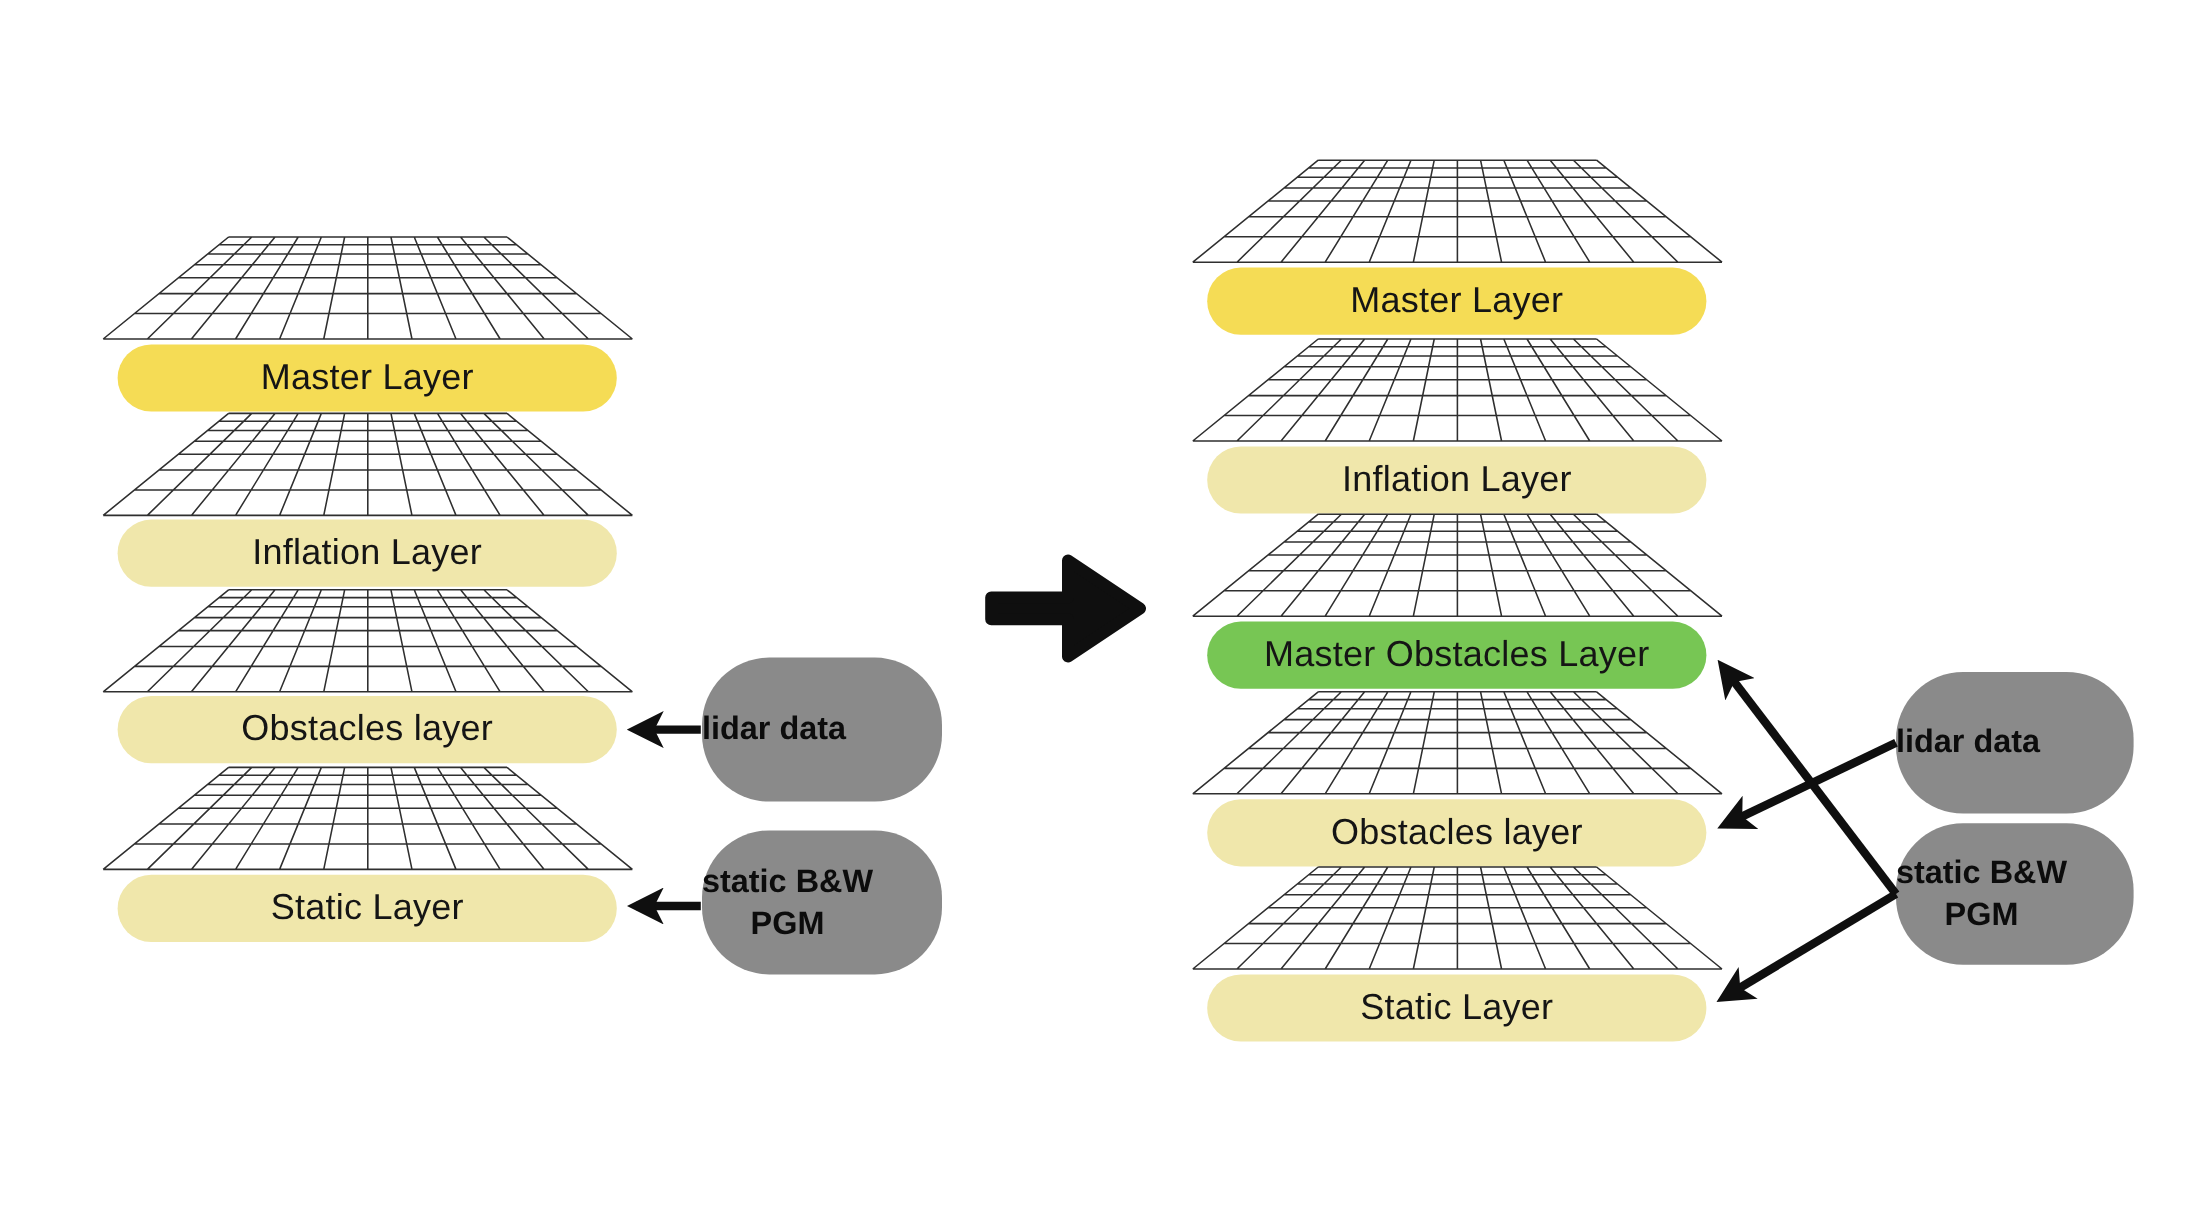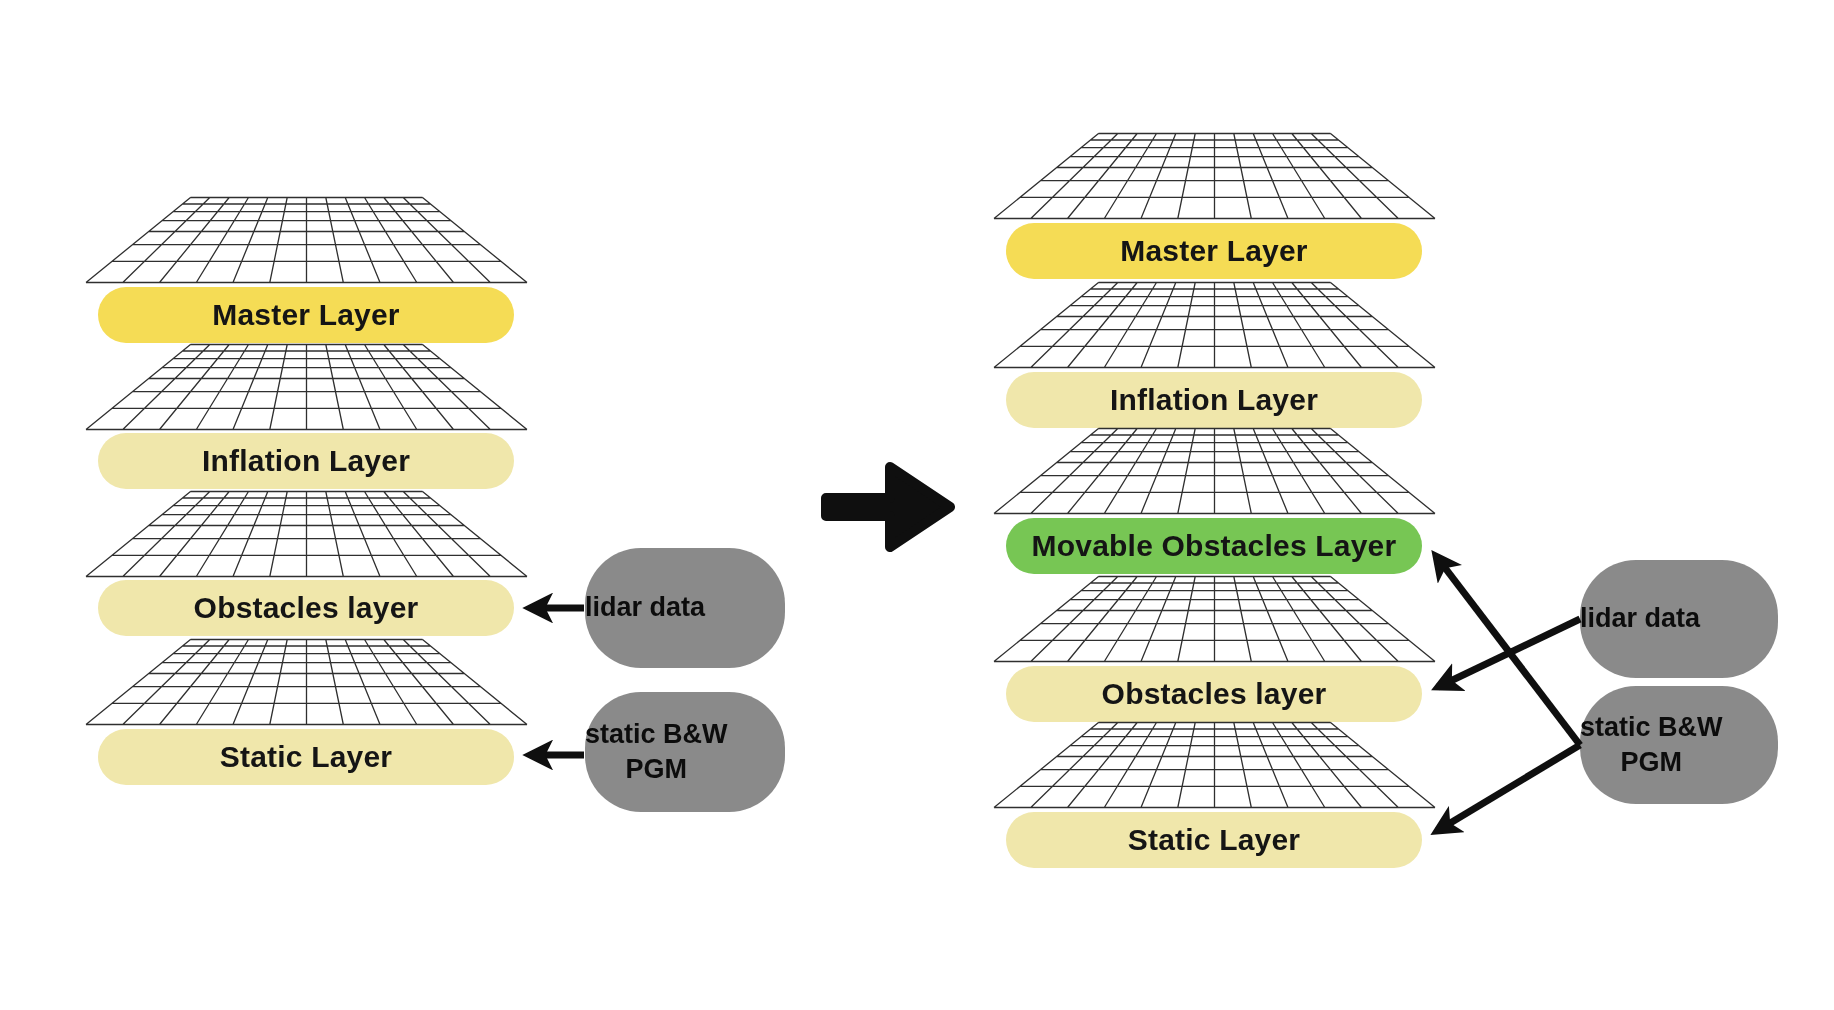--- a/index.html
+++ b/index.html
@@ -19,21 +19,21 @@
     overflow:hidden;
     font-family:"Liberation Sans","DejaVu Sans",sans-serif;
   }
   .mesh{position:absolute;width:445px;height:88px;}
   .pill{
     position:absolute;
     width:416px;height:56px;
     border-radius:28px;
     display:flex;align-items:center;justify-content:center;
     color:var(--label-text);
-    font-weight:700;font-size:30px;letter-spacing:0.2px;
+    font-weight:400;font-size:30px;letter-spacing:0.2px;
     white-space:nowrap;
   }
   .pill.master{background:var(--master-layer);}
   .pill.standard{background:var(--standard-layer);}
   .pill.movable{background:var(--movable-layer);}
   .source{
     position:absolute;
     width:200px;height:120px;
     border-radius:56px;
     background:var(--source-box);
@@ -100,21 +100,21 @@
         <path d="M106.5 1.5L2.0 86.5M125.8 1.5L38.8 86.5M145.2 1.5L75.5 86.5M164.5 1.5L112.3 86.5M183.8 1.5L149.0 86.5M203.2 1.5L185.8 86.5M222.5 1.5L222.5 86.5M241.8 1.5L259.3 86.5M261.2 1.5L296.0 86.5M280.5 1.5L332.8 86.5M299.8 1.5L369.5 86.5M319.2 1.5L406.3 86.5M338.5 1.5L443.0 86.5M106.5 1.5L338.5 1.5M98.5 8.0L346.5 8.0M89.1 15.7L355.9 15.7M78.0 24.7L367.0 24.7M64.7 35.5L380.3 35.5M48.4 48.7L396.6 48.7M28.1 65.3L416.9 65.3M2.0 86.5L443.0 86.5" fill="none" stroke="#2f2f2f" stroke-width="1.3"></path>
       </svg>
     <div class="pill standard" style="left:1006px;top:372px">
       <span>Inflation Layer</span>
     </div>
 
     <svg class="mesh" style="left:992px;top:427px" viewBox="0 0 445 88">
         <path d="M106.5 1.5L2.0 86.5M125.8 1.5L38.8 86.5M145.2 1.5L75.5 86.5M164.5 1.5L112.3 86.5M183.8 1.5L149.0 86.5M203.2 1.5L185.8 86.5M222.5 1.5L222.5 86.5M241.8 1.5L259.3 86.5M261.2 1.5L296.0 86.5M280.5 1.5L332.8 86.5M299.8 1.5L369.5 86.5M319.2 1.5L406.3 86.5M338.5 1.5L443.0 86.5M106.5 1.5L338.5 1.5M98.5 8.0L346.5 8.0M89.1 15.7L355.9 15.7M78.0 24.7L367.0 24.7M64.7 35.5L380.3 35.5M48.4 48.7L396.6 48.7M28.1 65.3L416.9 65.3M2.0 86.5L443.0 86.5" fill="none" stroke="#2f2f2f" stroke-width="1.3"></path>
       </svg>
     <div class="pill movable" style="left:1006px;top:518px">
-      <span>Movable Obstacles Layer</span>
+      <span>Master Obstacles Layer</span>
     </div>
 
     <svg class="mesh" style="left:992px;top:575px" viewBox="0 0 445 88">
         <path d="M106.5 1.5L2.0 86.5M125.8 1.5L38.8 86.5M145.2 1.5L75.5 86.5M164.5 1.5L112.3 86.5M183.8 1.5L149.0 86.5M203.2 1.5L185.8 86.5M222.5 1.5L222.5 86.5M241.8 1.5L259.3 86.5M261.2 1.5L296.0 86.5M280.5 1.5L332.8 86.5M299.8 1.5L369.5 86.5M319.2 1.5L406.3 86.5M338.5 1.5L443.0 86.5M106.5 1.5L338.5 1.5M98.5 8.0L346.5 8.0M89.1 15.7L355.9 15.7M78.0 24.7L367.0 24.7M64.7 35.5L380.3 35.5M48.4 48.7L396.6 48.7M28.1 65.3L416.9 65.3M2.0 86.5L443.0 86.5" fill="none" stroke="#2f2f2f" stroke-width="1.3"></path>
       </svg>
     <div class="pill standard" style="left:1006px;top:666px">
       <span>Obstacles layer</span>
     </div>
 
     <svg class="mesh" style="left:992px;top:721px" viewBox="0 0 445 88">

